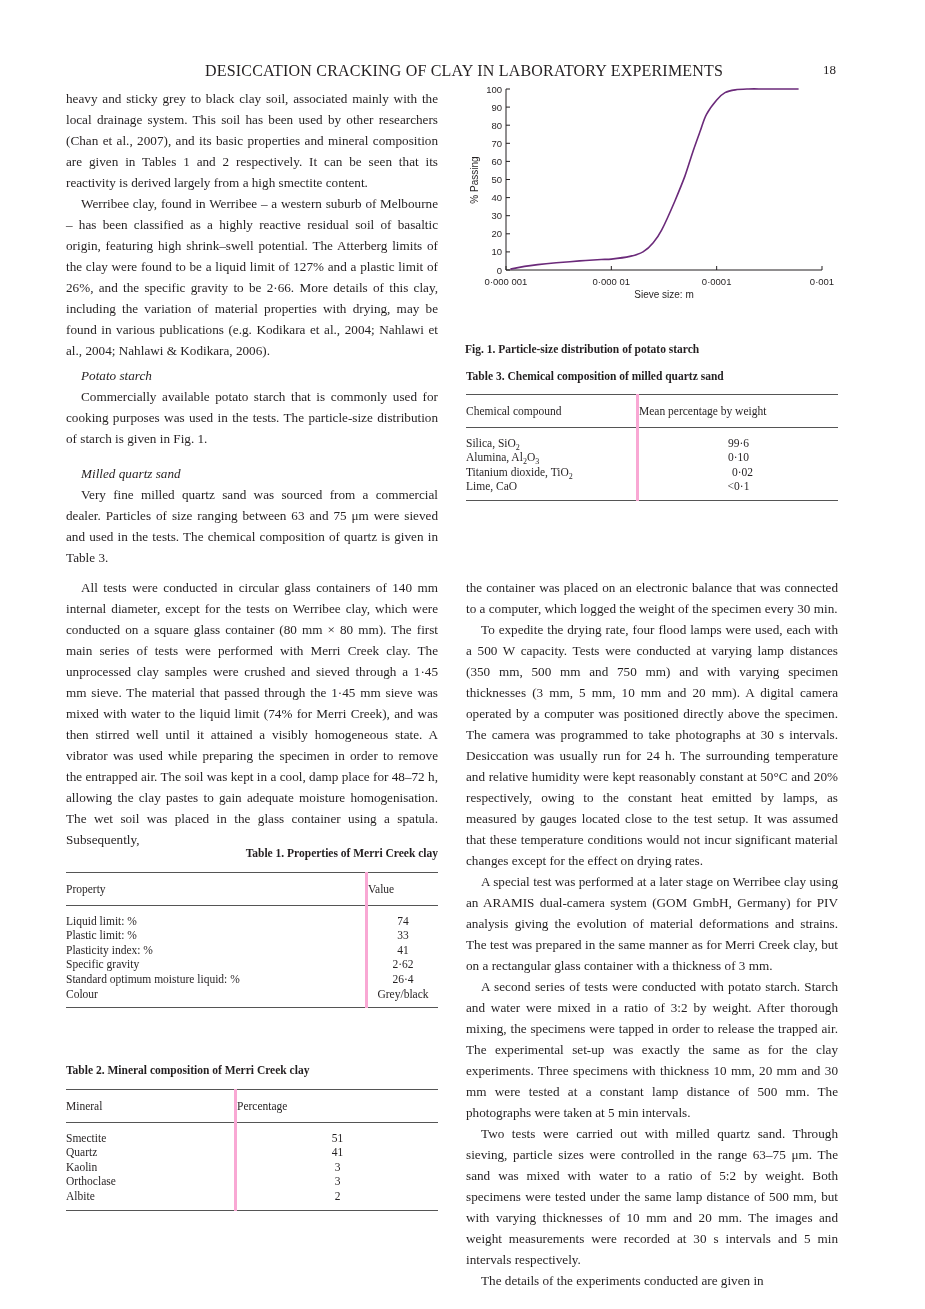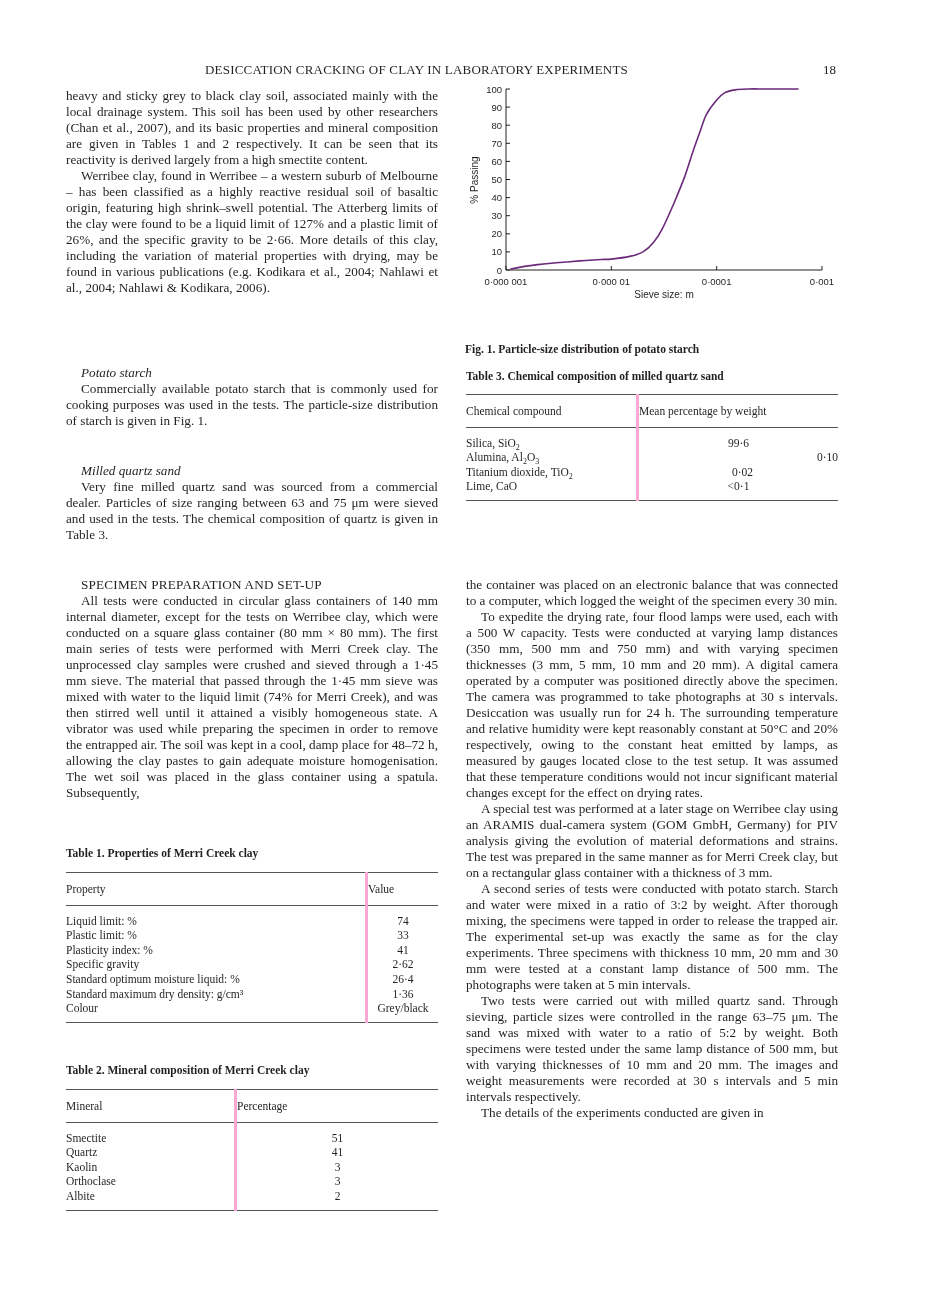--- a/index.html
+++ b/index.html
@@ -1,20 +1,20 @@
 <!DOCTYPE html>
 <html><head>
 <meta charset="utf-8">
 <style>
   html, body { margin:0; padding:0; background:#fff; }
   body { width:925px; height:1309px; position:relative; font-family:"Liberation Serif", serif; color:#231f20; overflow:hidden; }
   .abs { position:absolute; }
-  .header { top:62px; left:205px; font-size:13px; letter-spacing:0.2px; }
+  .header { top:62px; left:205px; font-size:16px; letter-spacing:0.2px; }
   .pagenum { top:62px; left:823px; font-size:13px; }
-  .col { position:absolute; width:372px; font-size:13.2px; line-height:16px; text-align:justify; }
+  .col { position:absolute; width:372px; font-size:13.2px; line-height:21px; text-align:justify; }
   .col p { margin:0; text-indent:15px; }
   .col p.noind { text-indent:0; }
   .subhead { font-style:italic; margin:0; }
   .sechead { margin:0; font-size:13.2px; letter-spacing:0.2px; }
   .cap { font-weight:bold; font-size:11.5px; margin:0; }
   table.t { border-collapse:collapse; font-size:11.5px; line-height:14.6px; width:100%; }
   table.t th { font-weight:normal; text-align:left; padding:9px 0 8px 0; border-top:1.2px solid #555; border-bottom:1.2px solid #555; }
   table.t td { padding:0; vertical-align:top; }
   table.t tr.first td { padding-top:8px; }
   table.t tr.last td { padding-bottom:6px; border-bottom:1.2px solid #555; }
@@ -38,26 +38,25 @@
   <p class="subhead">Potato starch</p>
   <p>Commercially available potato starch that is commonly used for cooking purposes was used in the tests. The particle-size distribution of starch is given in Fig. 1.</p>
 </div>
 
 <div class="col" style="left:66px; top:463px;">
   <p class="subhead">Milled quartz sand</p>
   <p>Very fine milled quartz sand was sourced from a commercial dealer. Particles of size ranging between 63 and 75 μm were sieved and used in the tests. The chemical composition of quartz is given in Table 3.</p>
 </div>
 
 <div class="col" style="left:66px; top:577px;">
-  <p class="sechead">SPECIMEN PREPARATION AND SET-UP</p>
   <p>All tests were conducted in circular glass containers of 140 mm internal diameter, except for the tests on Werribee clay, which were conducted on a square glass container (80 mm × 80 mm). The first main series of tests were performed with Merri Creek clay. The unprocessed clay samples were crushed and sieved through a 1·45 mm sieve. The material that passed through the 1·45 mm sieve was mixed with water to the liquid limit (74% for Merri Creek), and was then stirred well until it attained a visibly homogeneous state. A vibrator was used while preparing the specimen in order to remove the entrapped air. The soil was kept in a cool, damp place for 48–72 h, allowing the clay pastes to gain adequate moisture homogenisation. The wet soil was placed in the glass container using a spatula. Subsequently,</p>
 </div>
 
 <div class="abs" style="left:66px; top:847px; width:372px;">
-  <p class="cap" style="margin-bottom:13px;">Table 1. Properties of Merri Creek clay</p>
+  <p class="cap" style="margin-bottom:13px;text-align:right;">Table 1. Properties of Merri Creek clay</p>
   <table class="t">
     <tbody>
         <tr>
       <th>Property</th>
       <th class="sep c" style="width:70px;">Value</th>
     </tr>
     <tr class="first">
           <td>Liquid limit: %</td>
           <td class="sep c">74</td>
         </tr>
@@ -69,24 +68,20 @@
           <td>Plasticity index: %</td>
           <td class="sep c">41</td>
         </tr>
     <tr>
           <td>Specific gravity</td>
           <td class="sep c">2·62</td>
         </tr>
     <tr>
           <td>Standard optimum moisture liquid: %</td>
           <td class="sep c">26·4</td>
-        </tr>
-    <tr>
-          <td>Standard maximum dry density: g/cm³</td>
-          <td class="sep c">1·36</td>
         </tr>
     <tr class="last">
           <td>Colour</td>
           <td class="sep c">Grey/black</td>
         </tr>
   </tbody>
     </table>
 </div>
 
 <div class="abs" style="left:66px; top:1064px; width:372px;">
@@ -175,21 +170,21 @@
         <tr>
       <th style="width:170px;">Chemical compound</th>
       <th class="sep c">Mean percentage by weight</th>
     </tr>
     <tr class="first">
           <td>Silica, SiO<sub>2</sub></td>
           <td class="sep c">99·6</td>
         </tr>
     <tr>
           <td>Alumina, Al<sub>2</sub>O<sub>3</sub></td>
-          <td class="sep c" style="padding-left:0;text-align:right;">0·10</td>
+          <td class="sep c" style="padding-left:0;">0·10</td>
         </tr>
     <tr>
           <td>Titanium dioxide, TiO<sub>2</sub></td>
           <td class="sep c" style="padding-left:8px;">0·02</td>
         </tr>
     <tr class="last">
           <td>Lime, CaO</td>
           <td class="sep c">&lt;0·1</td>
         </tr>
   </tbody>

